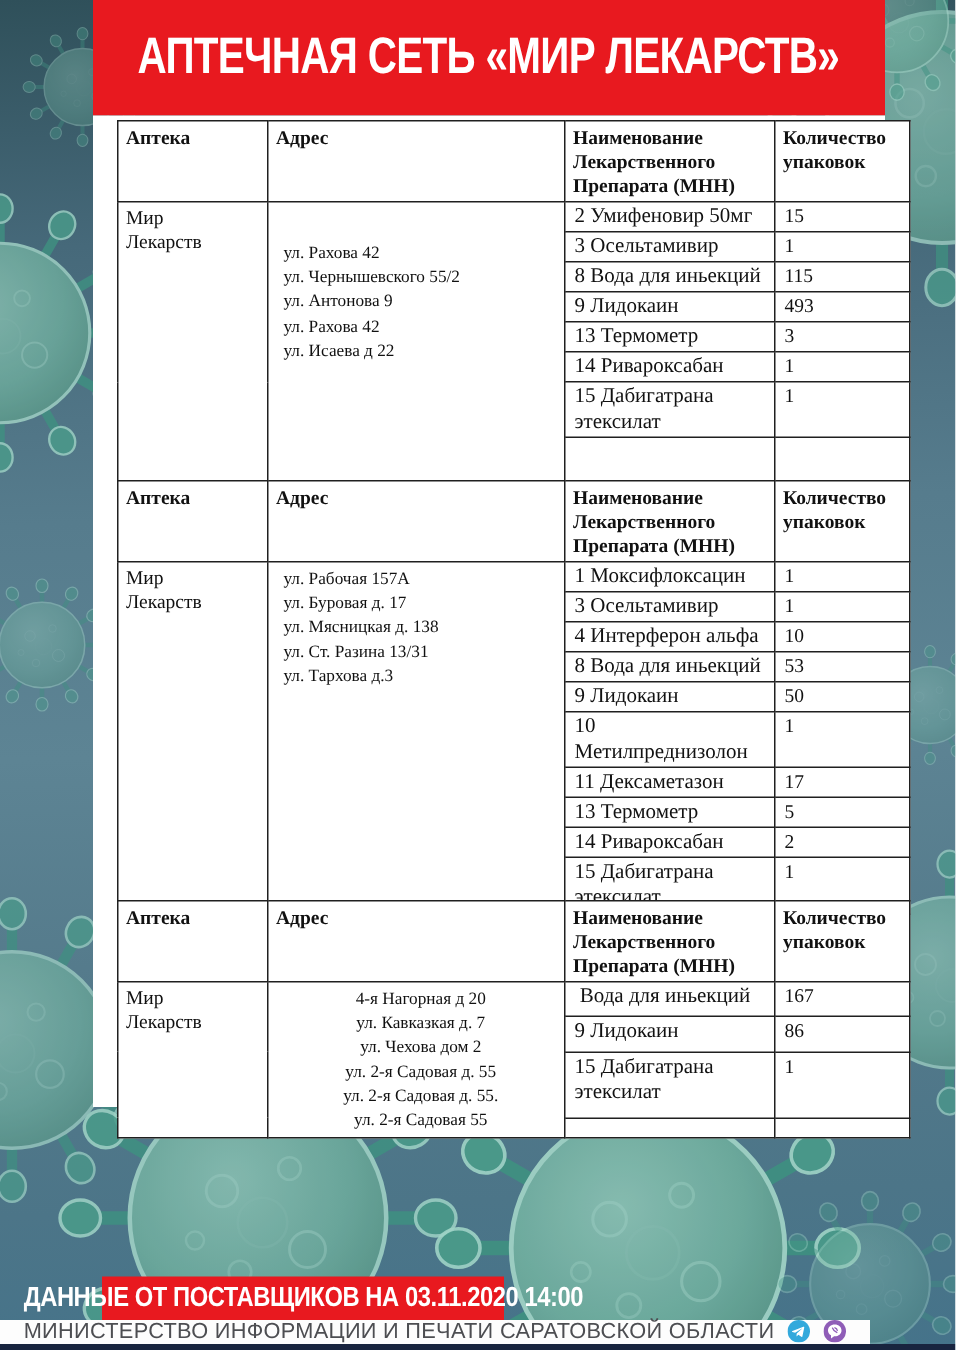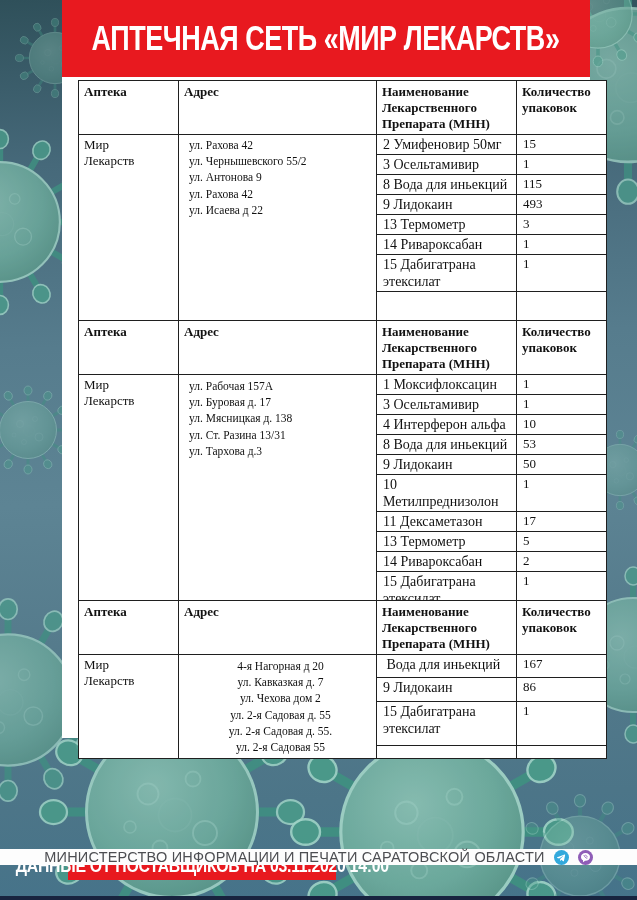--- a/index.html
+++ b/index.html
@@ -40,21 +40,21 @@
   .ptable th{
     font-size:13px;font-weight:700;text-align:left;vertical-align:top;
     padding:3px 4px 2px 5px;line-height:1.22;
   }
   td.pharm{
     font-size:13px;vertical-align:top;line-height:1.3;
     padding:2px 26px 2px 5px;
   }
   td.addr{vertical-align:top;padding:2px 4px 2px 10px;}
   .addr-line{font-size:11.5px;line-height:1.42;white-space:nowrap;}
-  #t0 .addr-list{}
+  #t0 .addr-list{margin-top:24px;}
   #t1 .addr-list{margin-top:1px;}
   #t2 .addr-list{margin-top:1px;text-align:center;}
   td.drug{
     font-size:14px;line-height:1.22;vertical-align:top;
     padding:1px 3px 1px 6px;white-space:pre-wrap;
   }
   td.qty{font-size:13px;vertical-align:top;padding:1px 4px 1px 6px;}
   #t0 .empty-row td{height:26px;}
   #t2 .empty-row td{height:10px;}
 
@@ -62,23 +62,23 @@
   #data-banner{
     position:absolute;left:68px;top:851px;width:268px;height:29px;
     background:var(--banner-red,#e8191f);
     display:flex;align-items:center;justify-content:center;
   }
   #data-banner .dtxt{
     color:#fff;font-weight:700;font-size:16.5px;white-space:nowrap;
     transform:scale(.96,1.12);letter-spacing:-.3px;
   }
   #ministry-bar{
-    position:absolute;left:0;top:849px;width:637px;height:16px;
+    position:absolute;left:0;top:880px;width:580px;height:16px;
     background:#fdfdfd;
-    display:flex;align-items:flex-end;justify-content:center;gap:9px;
+    display:flex;align-items:flex-start;justify-content:center;gap:9px;
   }
   #ministry-bar .mtxt{
     color:var(--ministry-text,#4d4e52);font-size:14.5px;line-height:16px;
     white-space:nowrap;letter-spacing:.2px;
   }
   .soc{width:15px;height:15px;display:inline-block;flex:0 0 auto;}
   #bottom-strip{
     position:absolute;left:0;top:896px;width:637px;height:4px;
     background:var(--bottom-strip,#18243f);
   }

